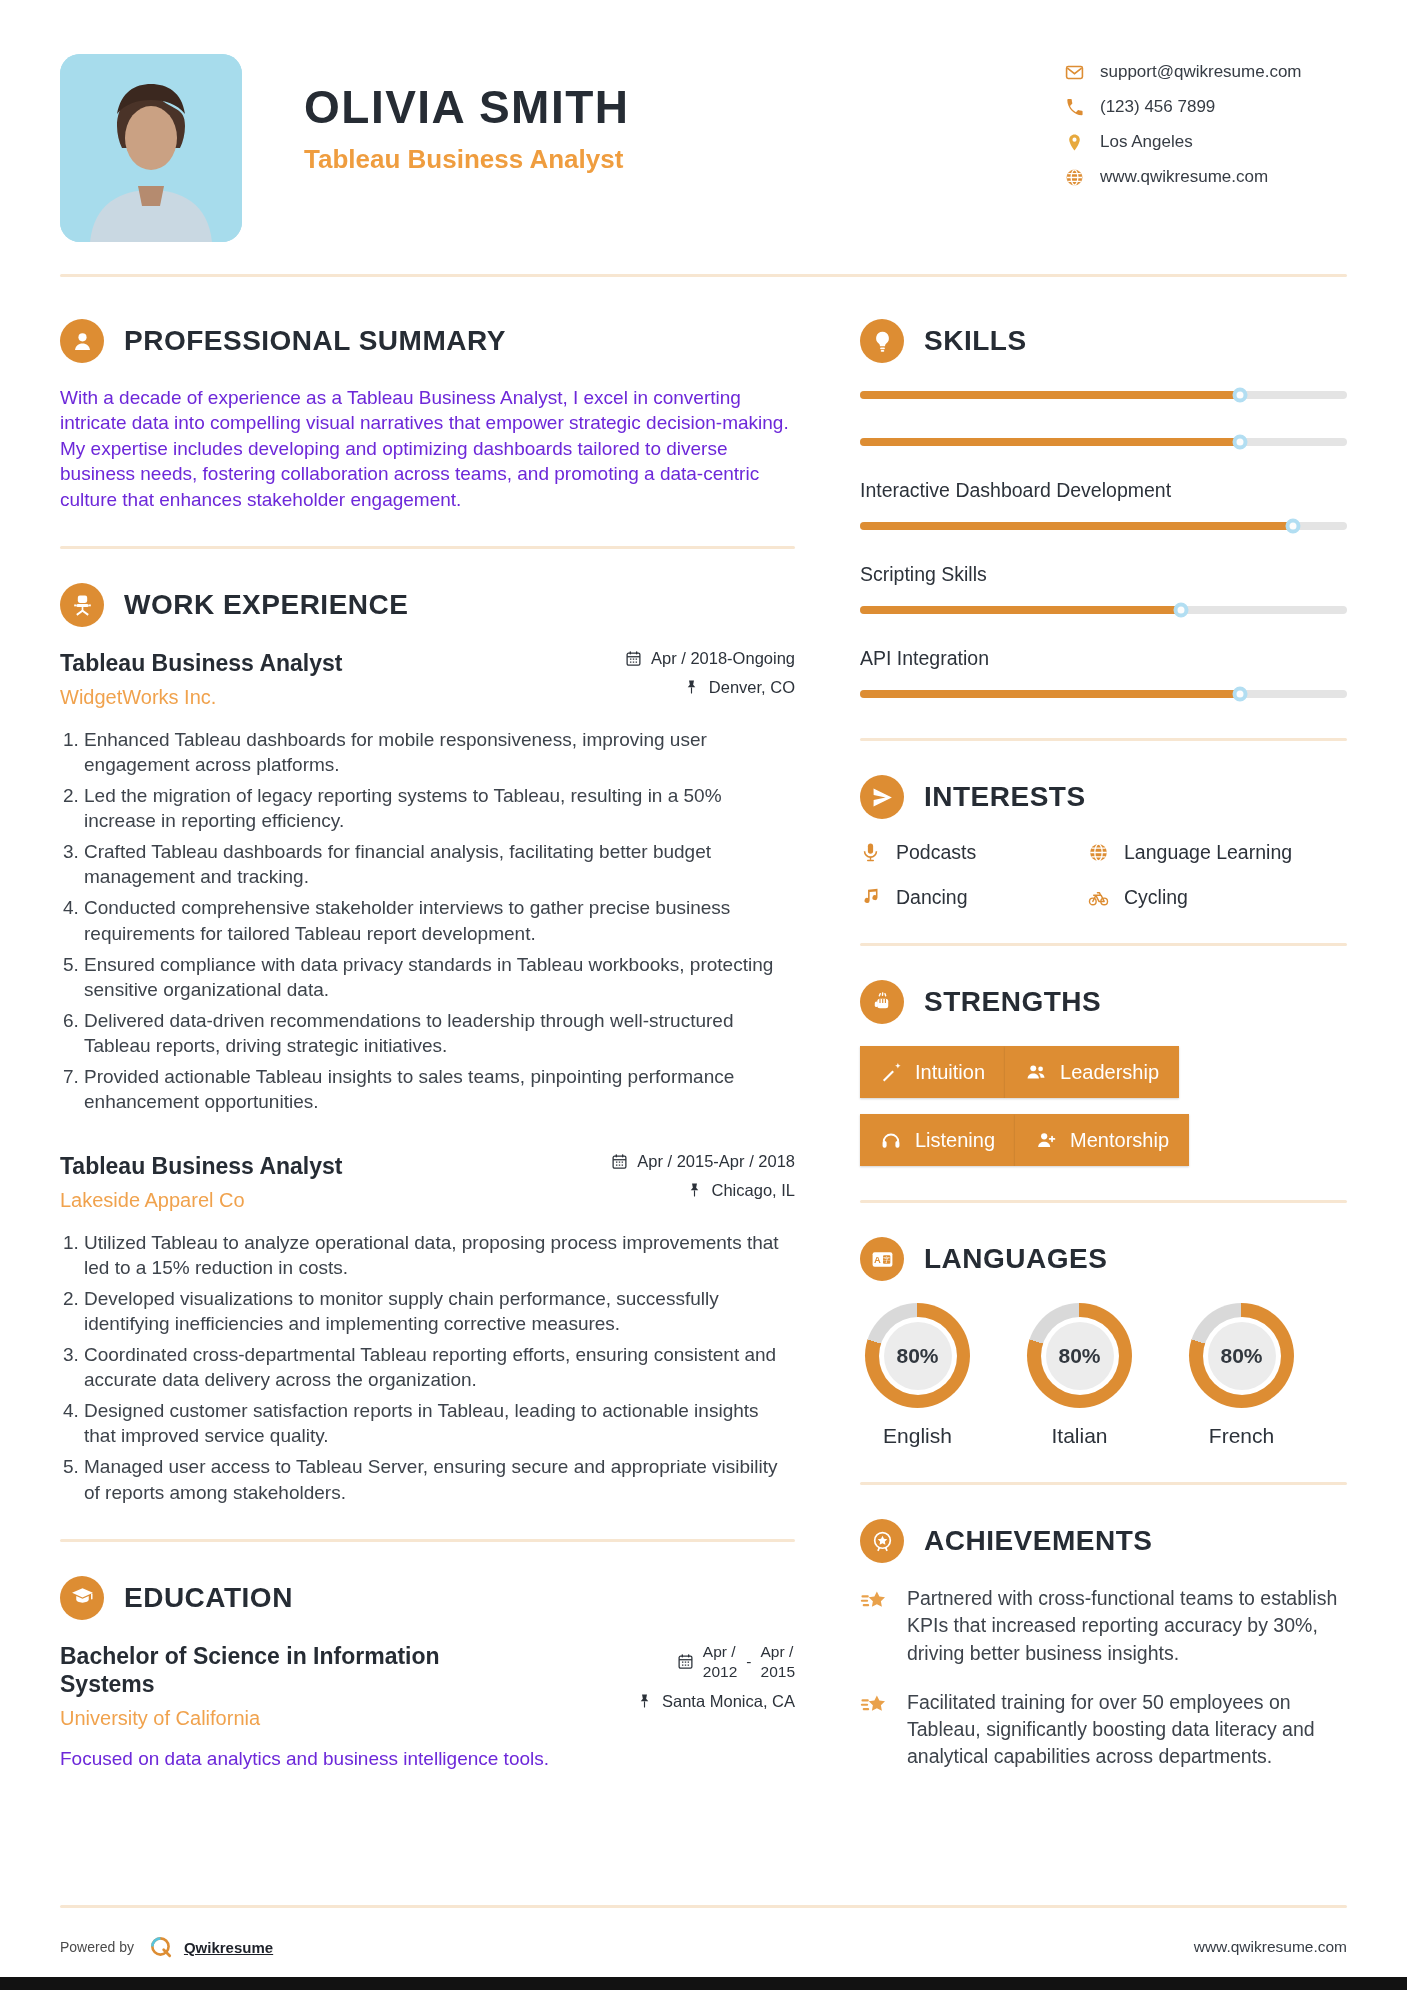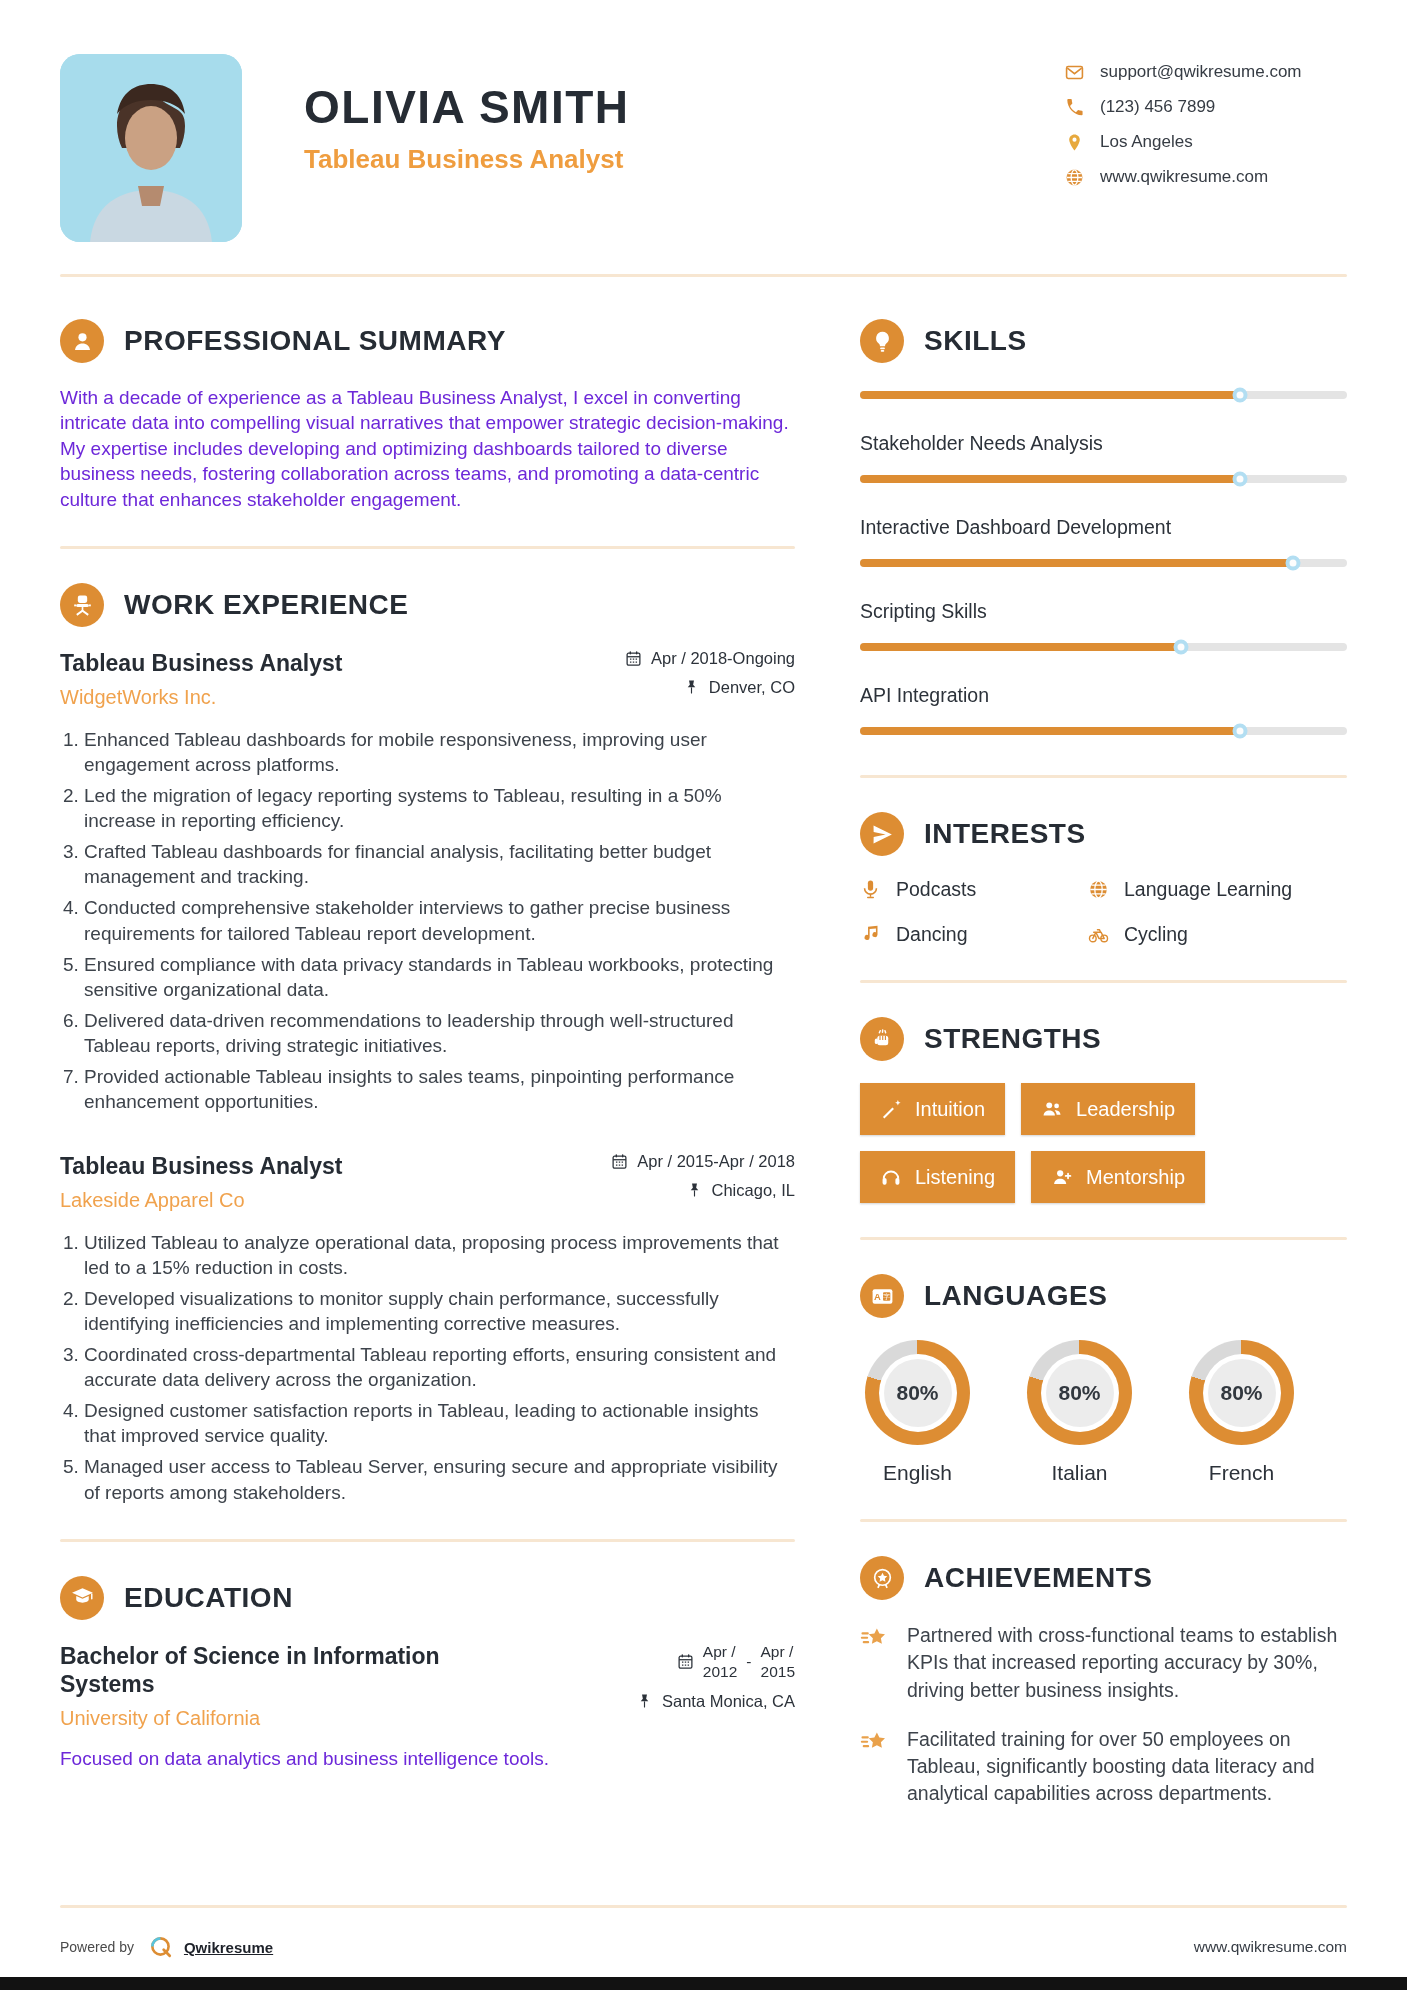--- a/index.html
+++ b/index.html
@@ -72,21 +72,21 @@
     background:#fdfdfd; border:4px solid #b2def2; transform:translate(-50%,-50%);
   }
 
   
   .int-grid{ display:grid; grid-template-columns:228px 1fr; row-gap:22px; margin-top:0; }
   .int-item{ display:flex; align-items:center; gap:15px; }
   .int-item svg{ width:21px; height:21px; flex:0 0 auto; }
   .int-label{ font-size:19.5px; color:#2c323a; }
 
   
-  .chip-row{ display:flex; gap:16px; margin-bottom:16px; }
+  .chip-row{ display:flex; margin-bottom:16px; }
   .chip{
     display:inline-flex; align-items:center; gap:13px; height:52px; padding:0 20px;
     background:#dd8d33; box-shadow:0 1px 2px rgba(0,0,0,.18);
     color:#ffffff; font-size:20px;
   }
   .chip svg{ width:22px; height:22px; }
 
   
   .lang-row{ display:flex; gap:47px; margin-top:6px; }
   .lang-item{ width:115px; text-align:center; }
@@ -351,21 +351,20 @@
         </div>
 
         <div class="skill">
           <div class="slider">
             <div class="track"></div>
             <div class="fill" style="width: 78%;"></div>
             <div class="thumb" style="left: 78%;"></div>
           </div>
         </div>
         <div class="skill">
-          <div class="skill-label">Stakeholder Needs Analysis</div>
           <div class="slider">
             <div class="track"></div>
             <div class="fill" style="width: 78%;"></div>
             <div class="thumb" style="left: 78%;"></div>
           </div>
         </div>
         <div class="skill">
           <div class="skill-label">Interactive Dashboard Development</div>
           <div class="slider">
             <div class="track"></div>

